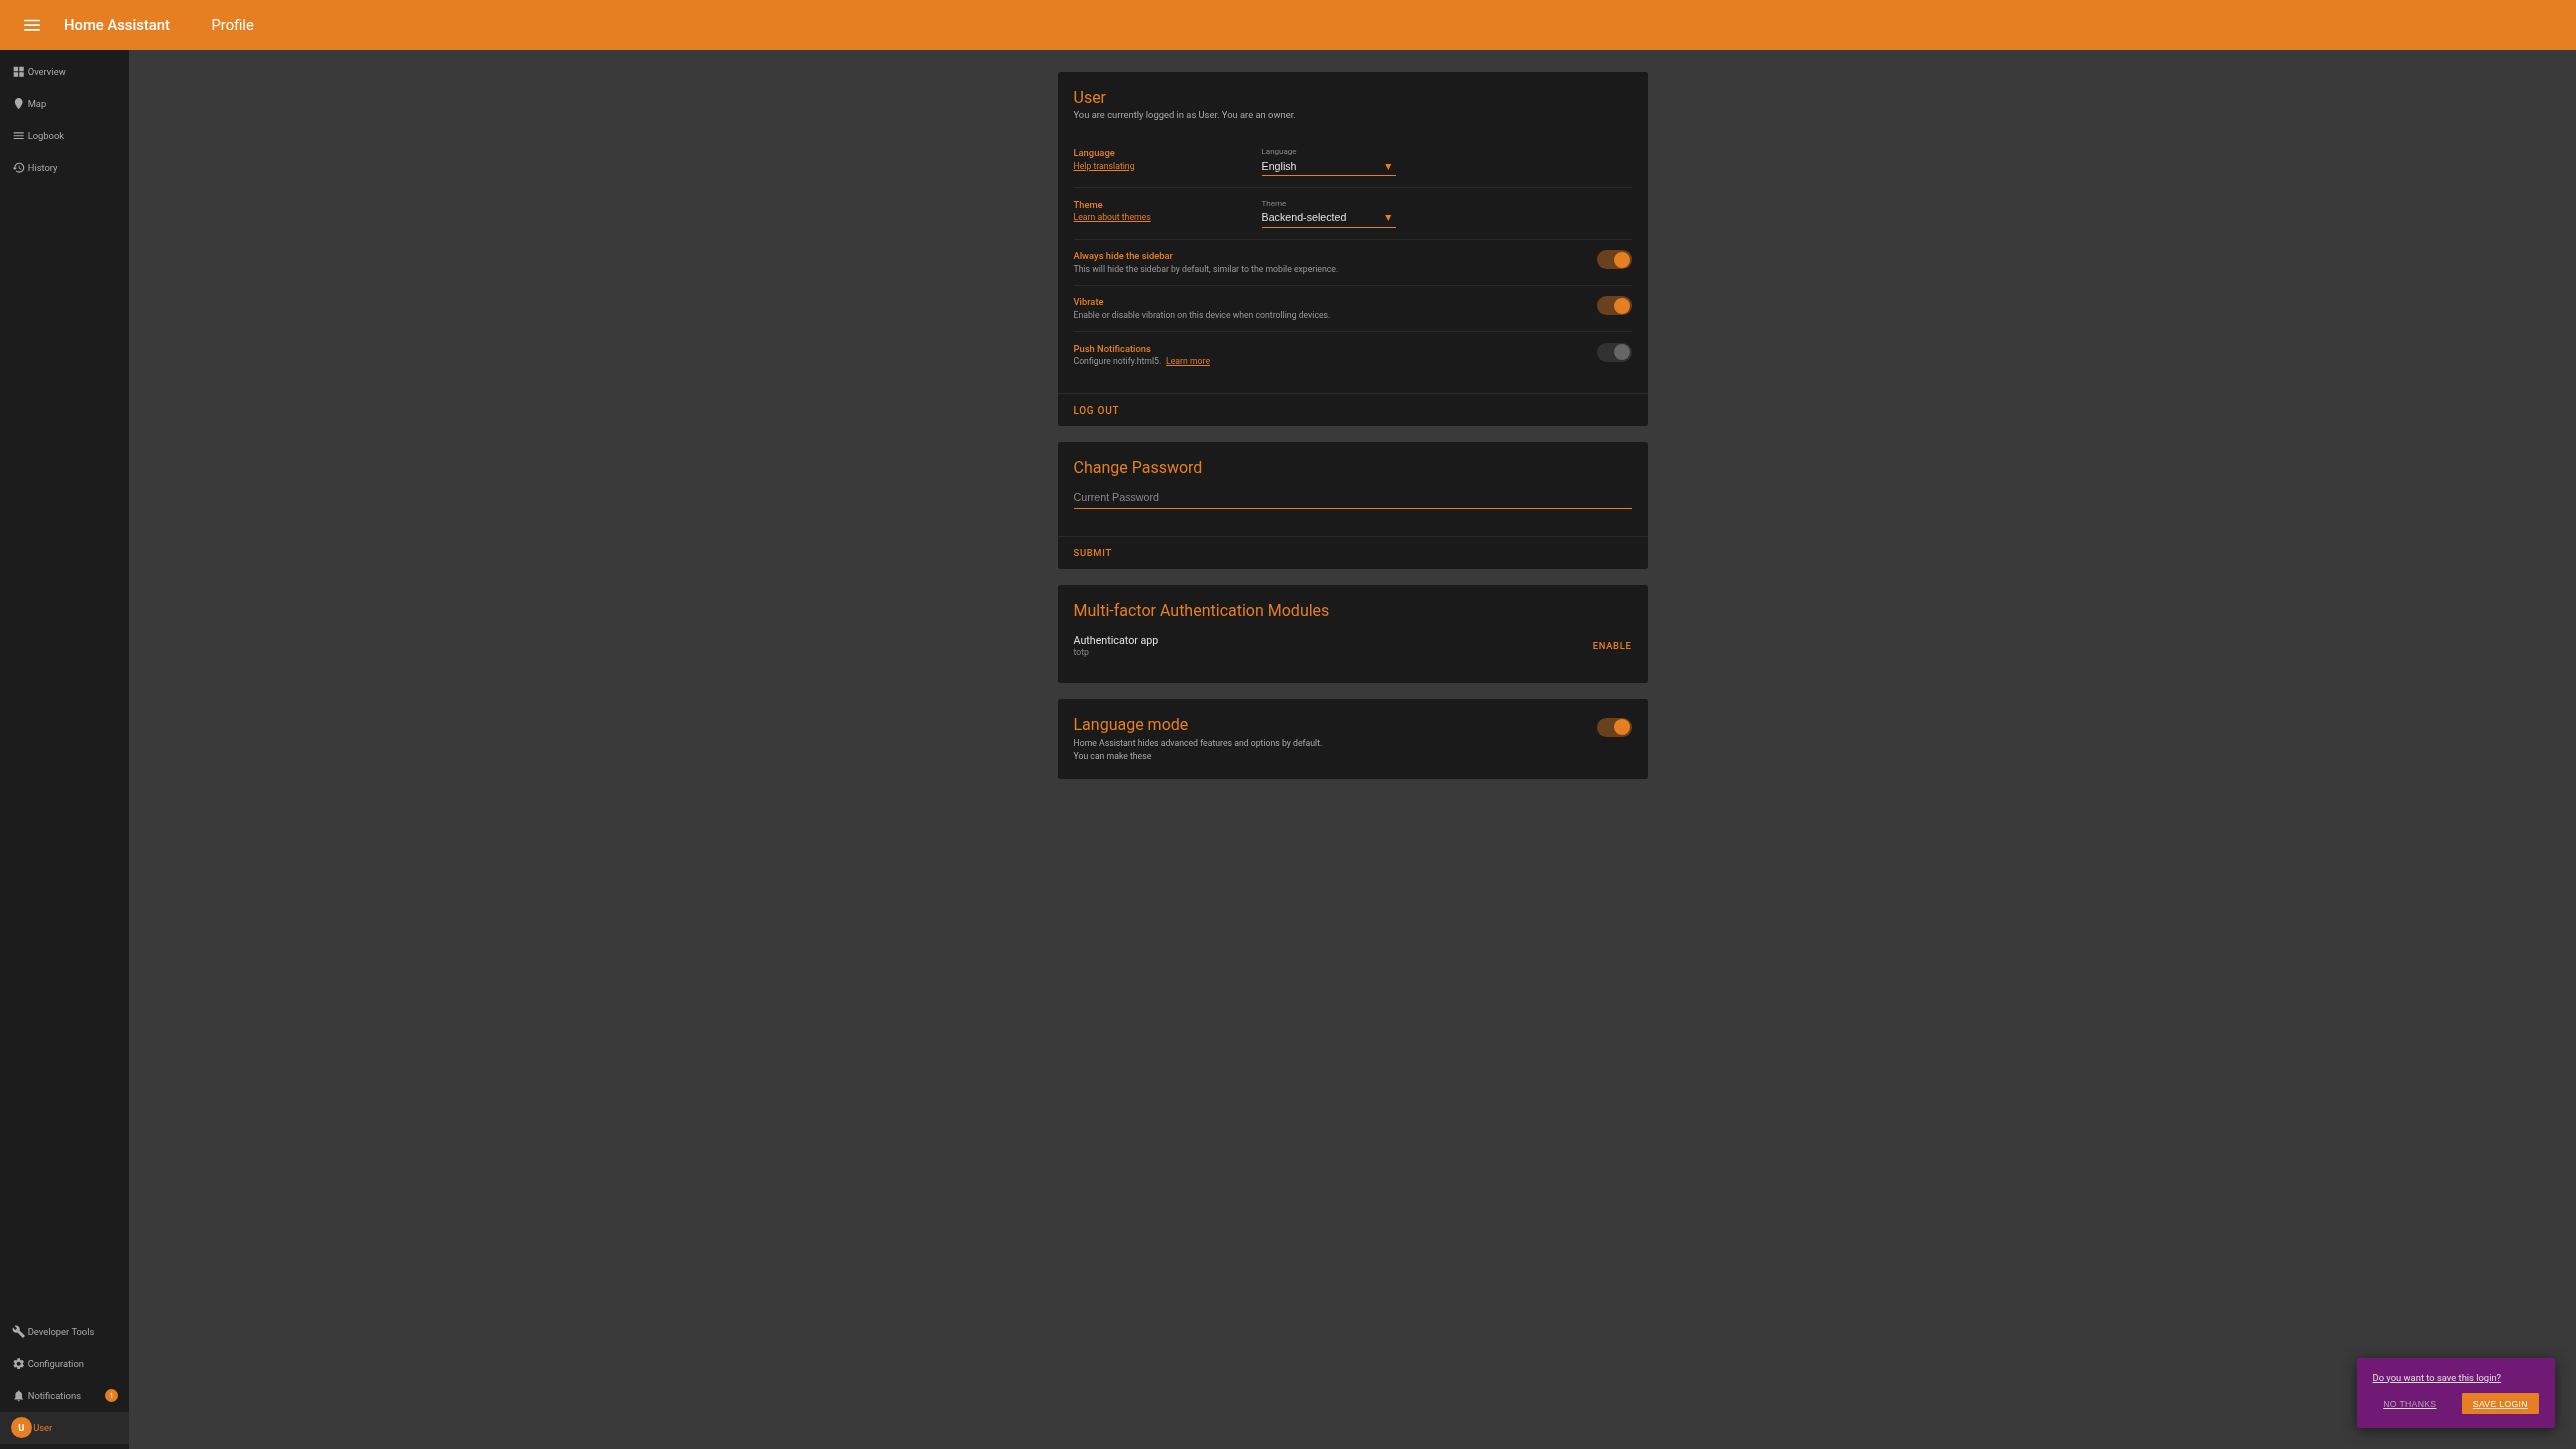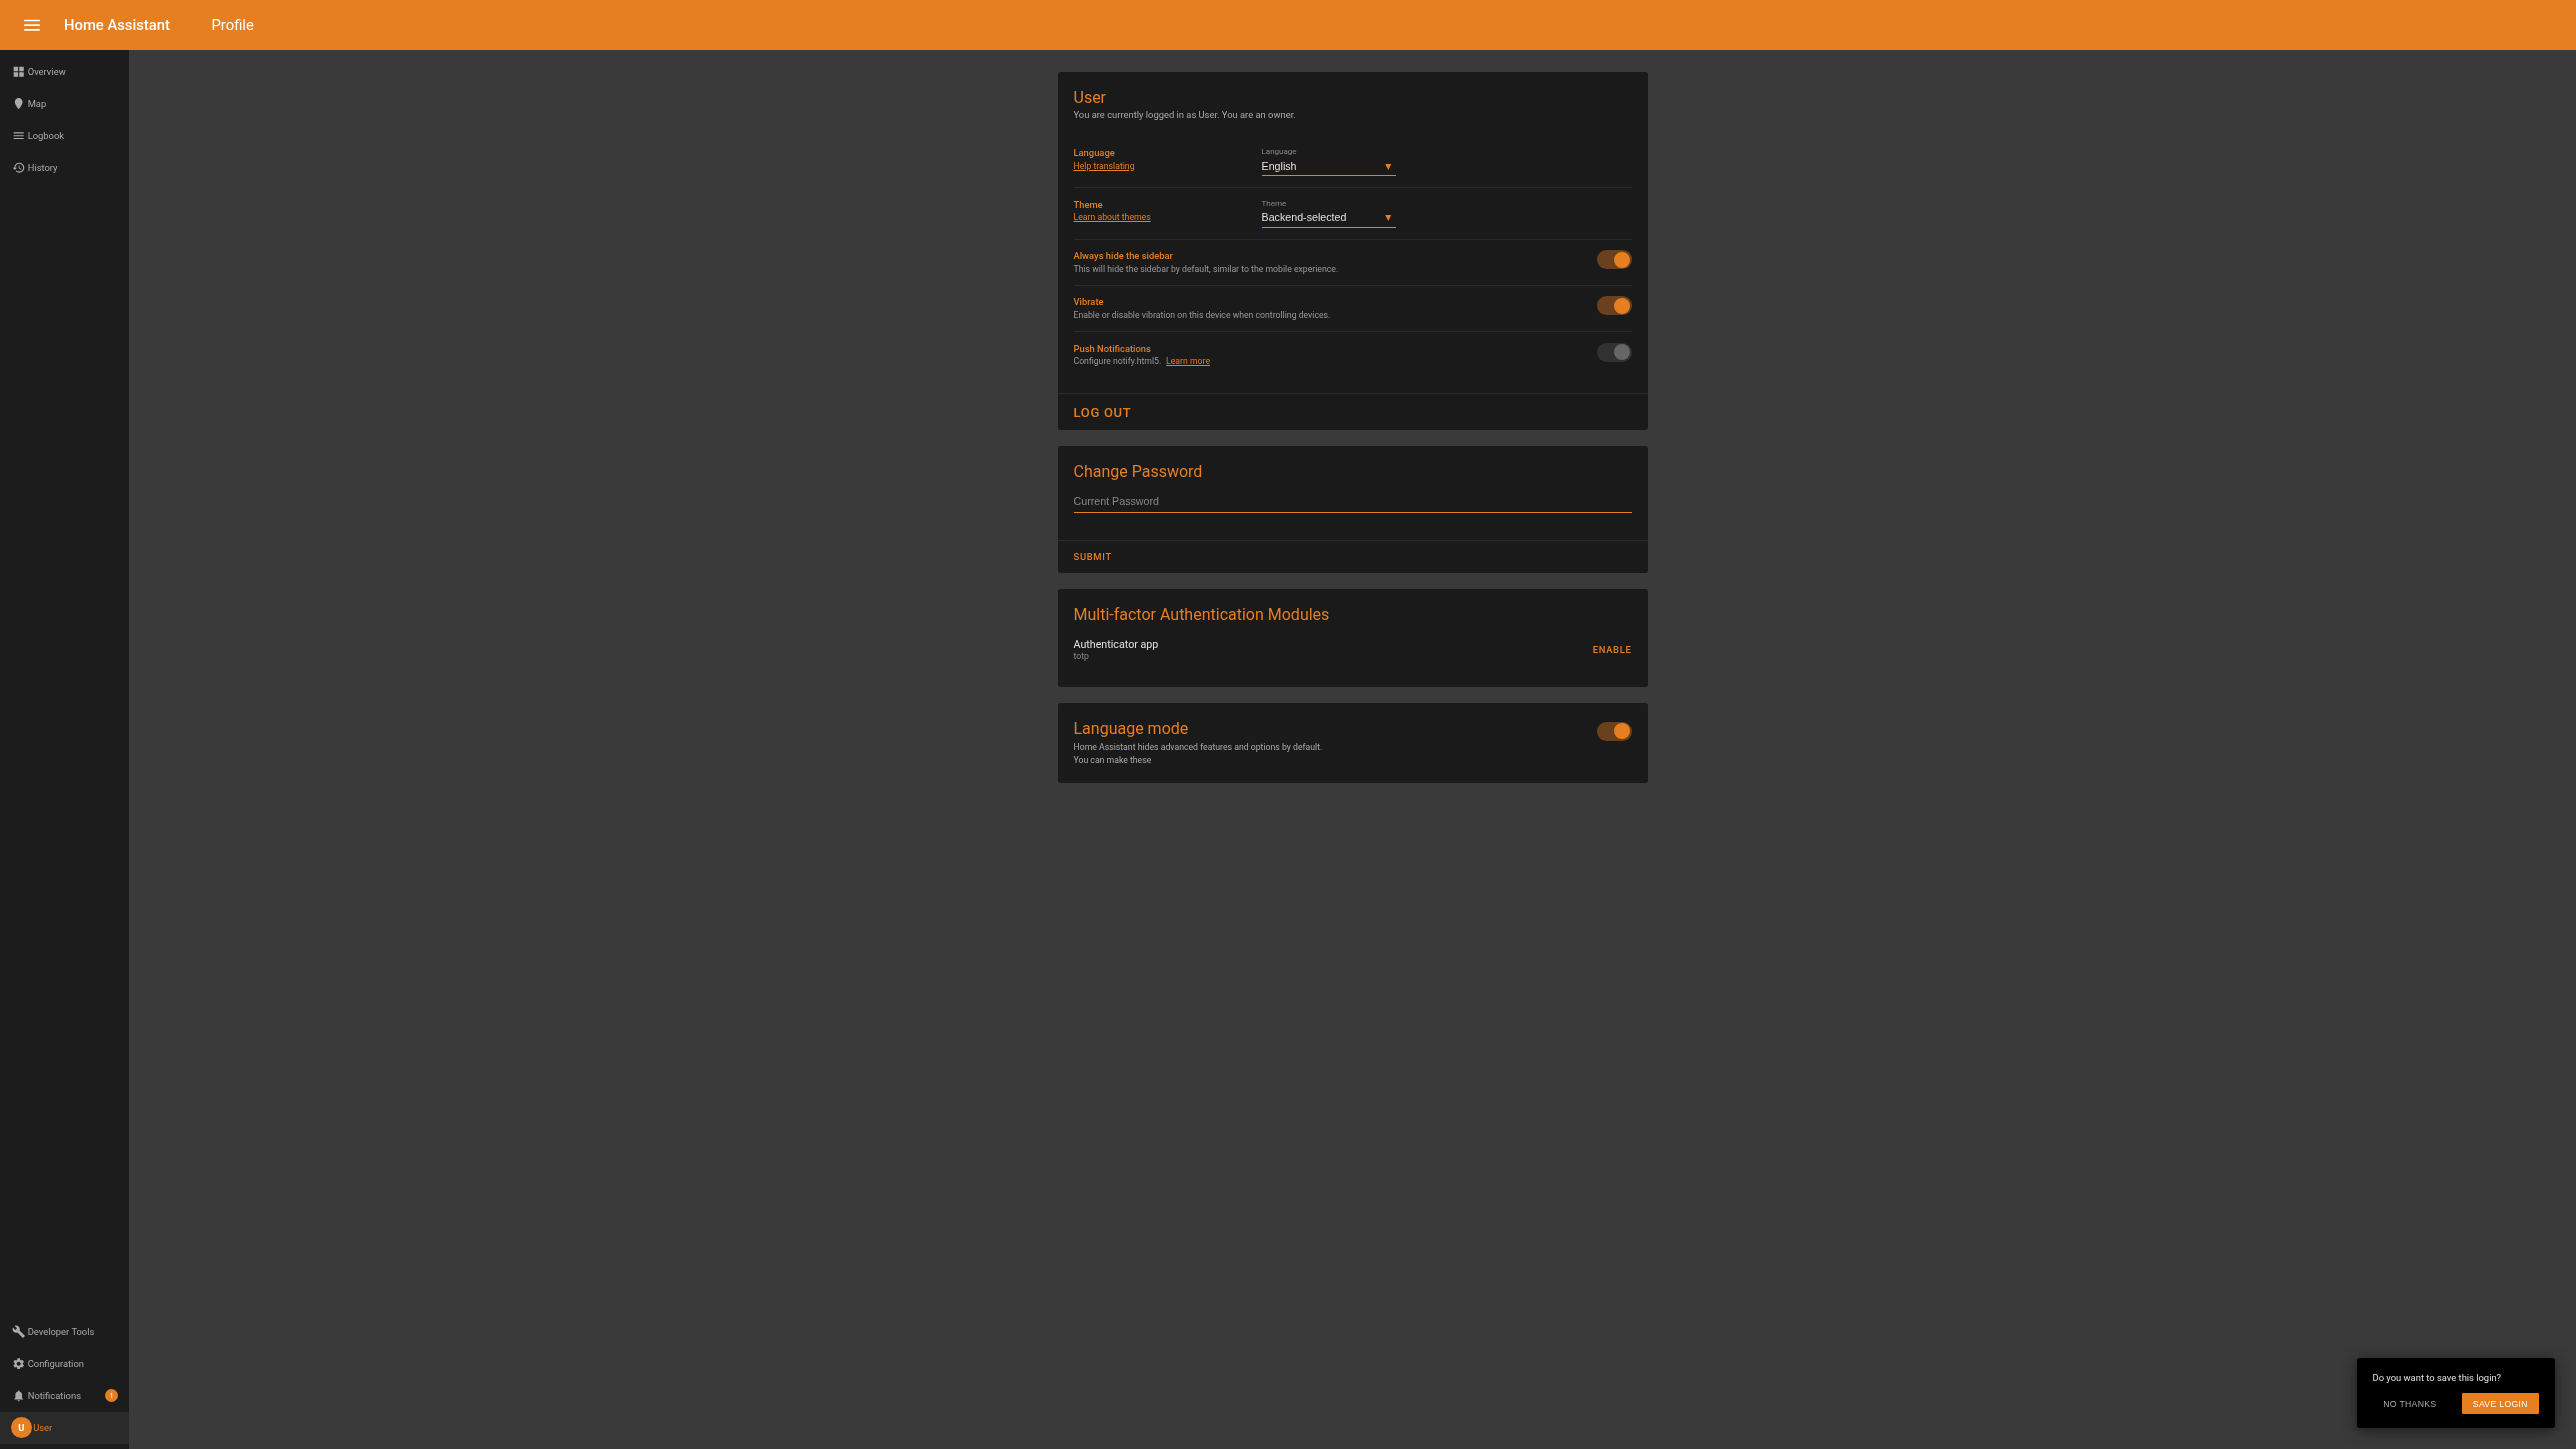--- a/index.html
+++ b/index.html
@@ -209,21 +209,21 @@
     .toggle.on .toggle-thumb { background: #e67e22; transform: translateX(16px); }
     .toggle.dim .toggle-track { background: rgba(255,255,255,0.1); }
     .toggle.dim .toggle-thumb { background: #666; transform: translateX(16px); }
 
     
     .log-out-btn {
       display: flex;
       align-items: center;
       padding: 10.7px 16px;
       color: #e67e22;
-      font-size: 13px;
+      font-size: 10px;
       font-weight: 500;
       letter-spacing: 0.7px;
       cursor: pointer;
       border-top: 0.7px solid #2a2a2a;
       text-transform: uppercase;
       text-align: right;
     }
 
     
     .password-input-wrap {
@@ -268,26 +268,27 @@
       cursor: pointer;
       text-transform: uppercase;
     }
     .advanced-desc { color: #aaa; font-size: 8.7px; max-width: 80%; line-height: 1.5; }
 
     
     .save-login-popup {
       position: fixed;
       bottom: 21.5px;
       right: 21.5px;
-      background: #000000;
+      background: #701a75;
       border-radius: 2.7px;
       padding: 13.4px 16px;
       box-shadow: 0 2.7px 13.4px rgba(0,0,0,0.5);
       z-index: 100;
       min-width: 188px;
+      text-decoration: underline;
     }
     .popup-text {
       color: #e0e0e0;
       font-size: 9.4px;
       margin-bottom: 10.7px;
     }
     .popup-actions {
       display: flex;
       justify-content: flex-end;
       gap: 15px;

